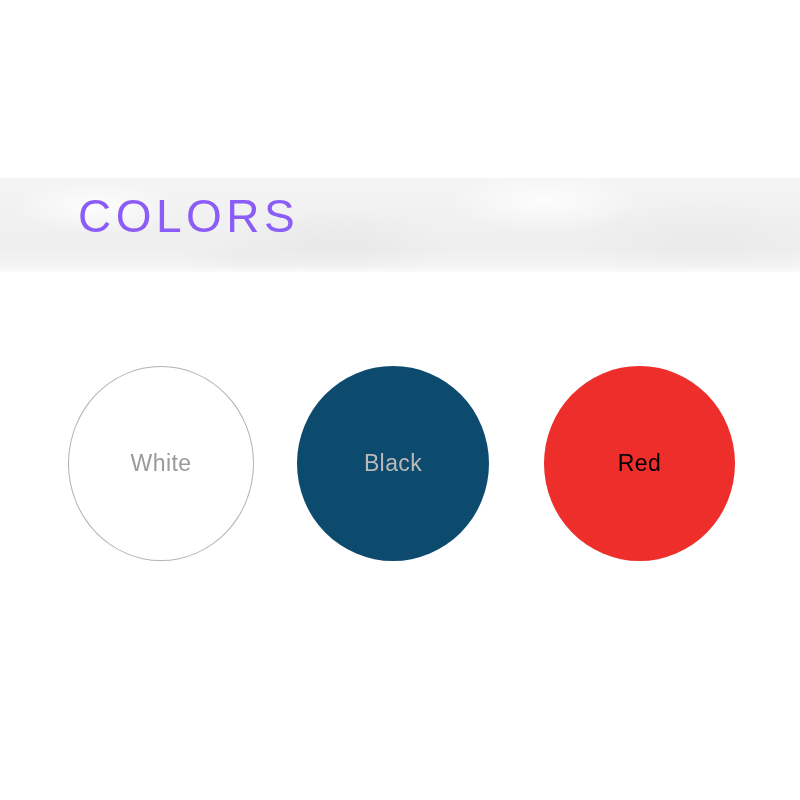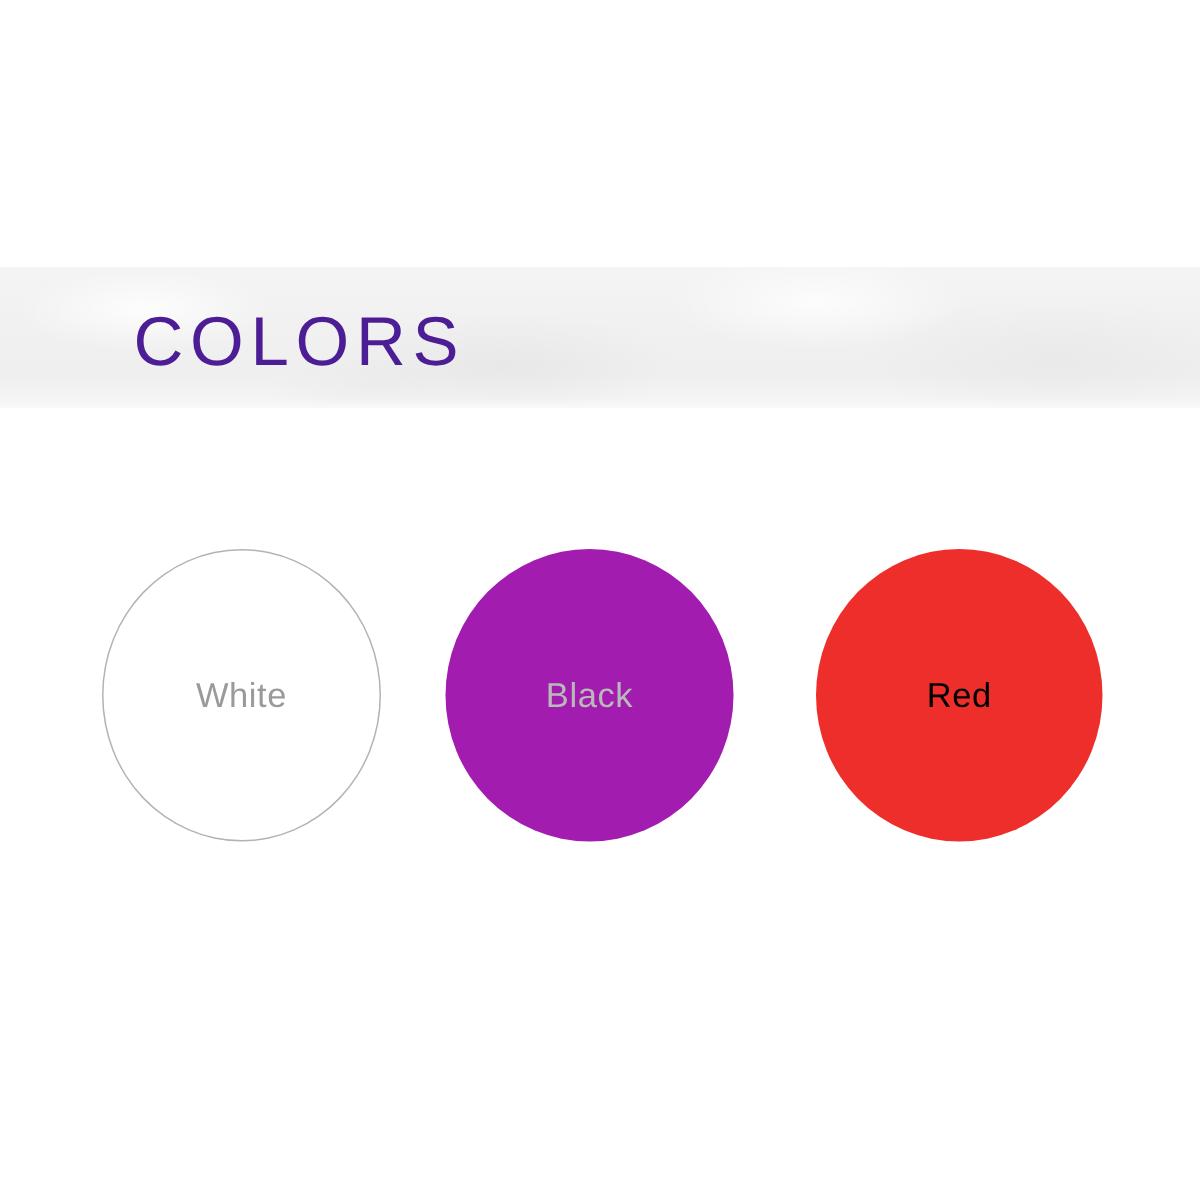--- a/index.html
+++ b/index.html
@@ -54,26 +54,26 @@
     width: 100%;
     height: 6px;
     background: linear-gradient(180deg, rgba(240,240,240,0) 0%, rgba(249,249,249,1) 100%);
     pointer-events: none;
   }
 
   .section-title {
     position: absolute;
     left: 78px;
     top: 188px;
-    margin: 11px;
+    margin: 0;
     font-family: "Liberation Sans", sans-serif;
     font-size: 46px;
     font-weight: 300;
     letter-spacing: 4.5px;
-    color: #4c1d95;
+    color: #8b5cf6;
     line-height: 56px;
     white-space: nowrap;
     -webkit-font-smoothing: antialiased;
   }
 
   
   .swatch-row {
     position: absolute;
     left: 0;
     top: 366px;
@@ -108,21 +108,21 @@
     background: #ffffff;
     border: 1px solid #b3b3b3;
   }
   .swatch--white .swatch-label { color: #9a9a9a; }
 
   
   .swatch--black {
     left: 297px;
     width: 192px;
     height: 195px;
-    background: #a21caf;
+    background: #0c4a6e;
   }
   .swatch--black .swatch-label { color: #b9b9b9; }
 
   
   .swatch--red {
     left: 544px;
     width: 191px;
     height: 195px;
     background: #ed2e2b;
   }

